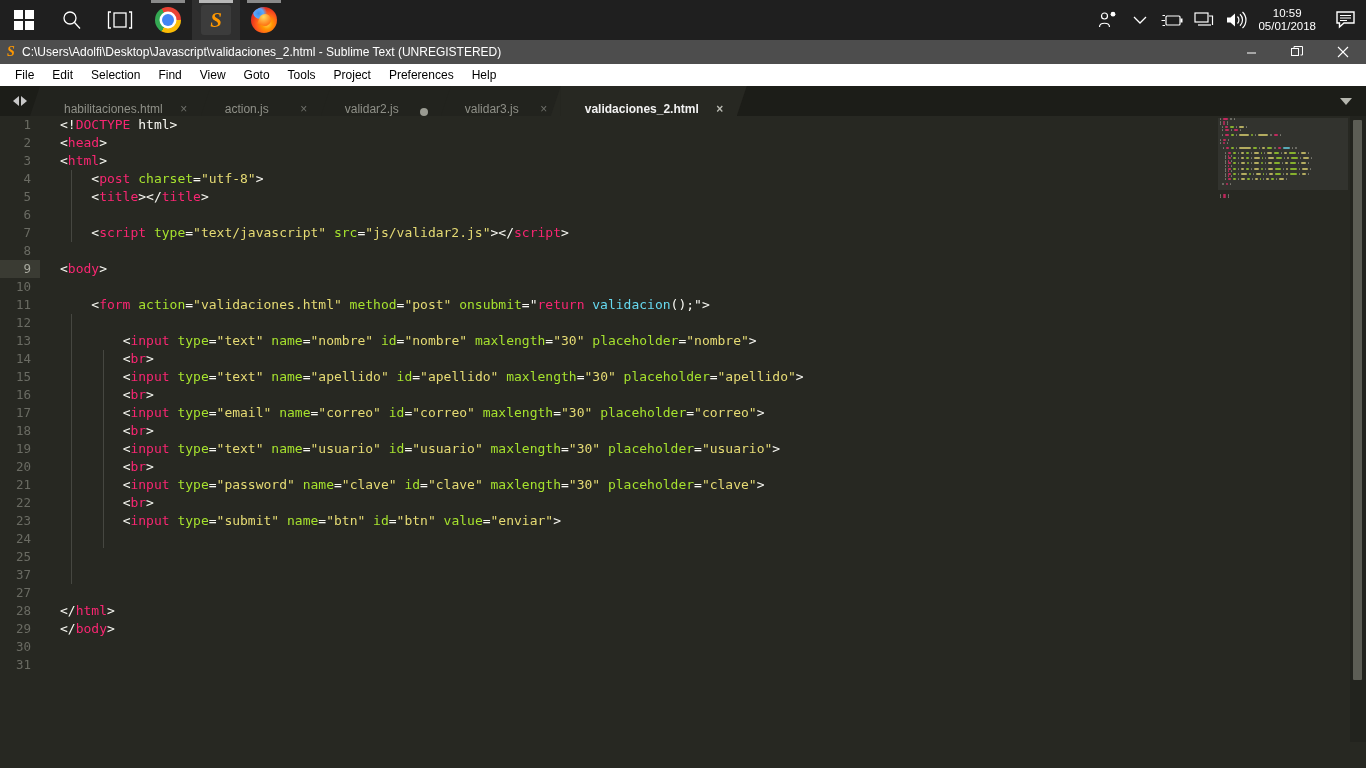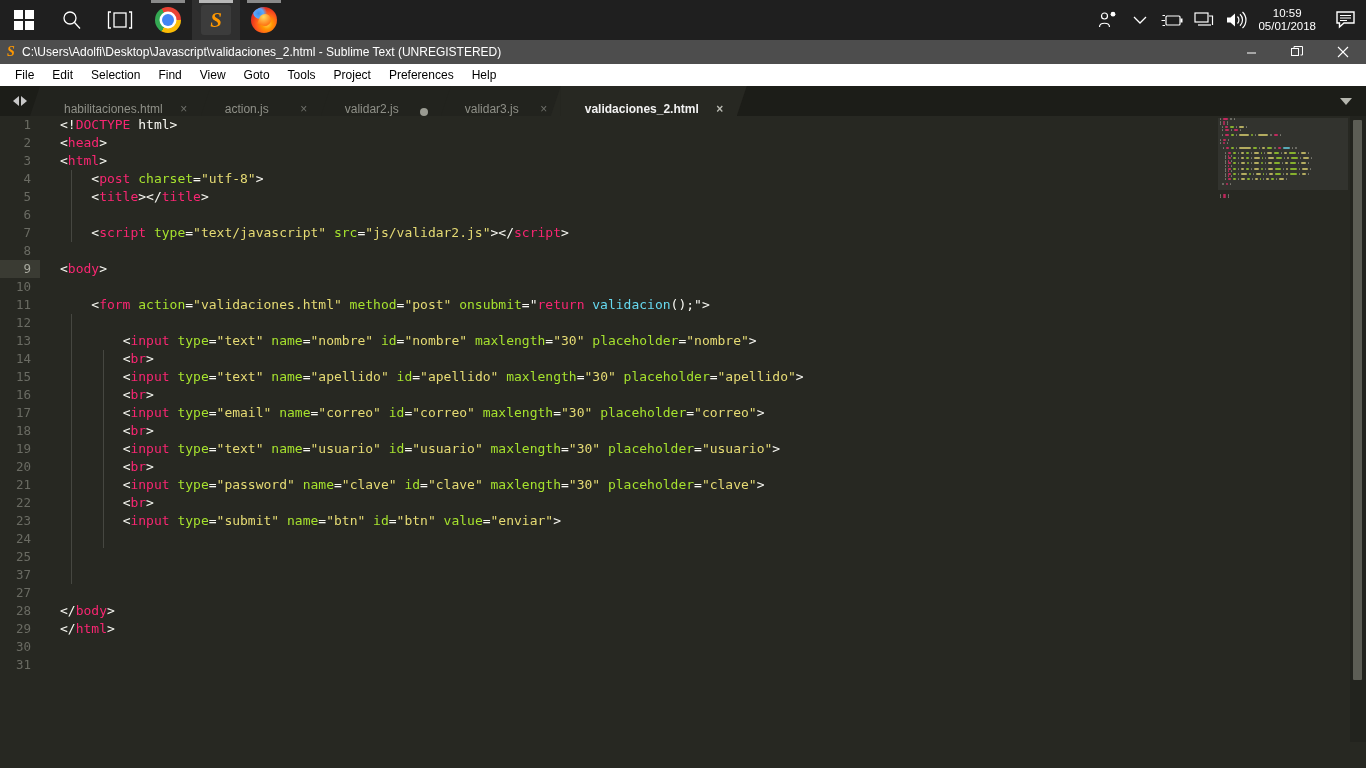--- a/index.html
+++ b/index.html
@@ -423,22 +423,22 @@
         <div class="cline"><span class="t-plain">        </span><span class="t-punc">&lt;</span><span class="t-tag">br</span><span class="t-punc">&gt;</span></div>
         <div class="cline"><span class="t-plain">        </span><span class="t-punc">&lt;</span><span class="t-tag">input</span><span class="t-attr"> type</span><span class="t-punc">=</span><span class="t-str">"text"</span><span class="t-attr"> name</span><span class="t-punc">=</span><span class="t-str">"usuario"</span><span class="t-attr"> id</span><span class="t-punc">=</span><span class="t-str">"usuario"</span><span class="t-attr"> maxlength</span><span class="t-punc">=</span><span class="t-str">"30"</span><span class="t-attr"> placeholder</span><span class="t-punc">=</span><span class="t-str">"usuario"</span><span class="t-punc">&gt;</span></div>
         <div class="cline"><span class="t-plain">        </span><span class="t-punc">&lt;</span><span class="t-tag">br</span><span class="t-punc">&gt;</span></div>
         <div class="cline"><span class="t-plain">        </span><span class="t-punc">&lt;</span><span class="t-tag">input</span><span class="t-attr"> type</span><span class="t-punc">=</span><span class="t-str">"password"</span><span class="t-attr"> name</span><span class="t-punc">=</span><span class="t-str">"clave"</span><span class="t-attr"> id</span><span class="t-punc">=</span><span class="t-str">"clave"</span><span class="t-attr"> maxlength</span><span class="t-punc">=</span><span class="t-str">"30"</span><span class="t-attr"> placeholder</span><span class="t-punc">=</span><span class="t-str">"clave"</span><span class="t-punc">&gt;</span></div>
         <div class="cline"><span class="t-plain">        </span><span class="t-punc">&lt;</span><span class="t-tag">br</span><span class="t-punc">&gt;</span></div>
         <div class="cline"><span class="t-plain">        </span><span class="t-punc">&lt;</span><span class="t-tag">input</span><span class="t-attr"> type</span><span class="t-punc">=</span><span class="t-str">"submit"</span><span class="t-attr"> name</span><span class="t-punc">=</span><span class="t-str">"btn"</span><span class="t-attr"> id</span><span class="t-punc">=</span><span class="t-str">"btn"</span><span class="t-attr"> value</span><span class="t-punc">=</span><span class="t-str">"enviar"</span><span class="t-punc">&gt;</span></div>
         <div class="cline">&nbsp;</div>
         <div class="cline">&nbsp;</div>
         <div class="cline">&nbsp;</div>
         <div class="cline">&nbsp;</div>
+        <div class="cline"><span class="t-punc">&lt;/</span><span class="t-tag">html</span><span class="t-punc">&gt;</span></div>
         <div class="cline"><span class="t-punc">&lt;/</span><span class="t-tag">body</span><span class="t-punc">&gt;</span></div>
-        <div class="cline"><span class="t-punc">&lt;/</span><span class="t-tag">html</span><span class="t-punc">&gt;</span></div>
         <div class="iguide" style="left: 31.46px; top: 54px; height: 72px;"></div>
         <div class="iguide" style="left: 31.46px; top: 198px; height: 270px;"></div>
         <div class="iguide" style="left: 62.74px; top: 234px; height: 198px;"></div>
       </div>
     <div id="minimap">
       <div id="mm-viewport"></div>
       <div id="mm-lines" style="position:absolute;left:8px;top:2px;width:132px;">
           <div class="mm-line" style="padding-left: 2px;">
             <span class="mm-tok" style="background: rgb(154, 154, 144); opacity: 0.72; width: 1.24px;"></span>
             <span class="mm-tok" style="background: rgb(249, 38, 114); opacity: 0.72; width: 4.34px;"></span>

